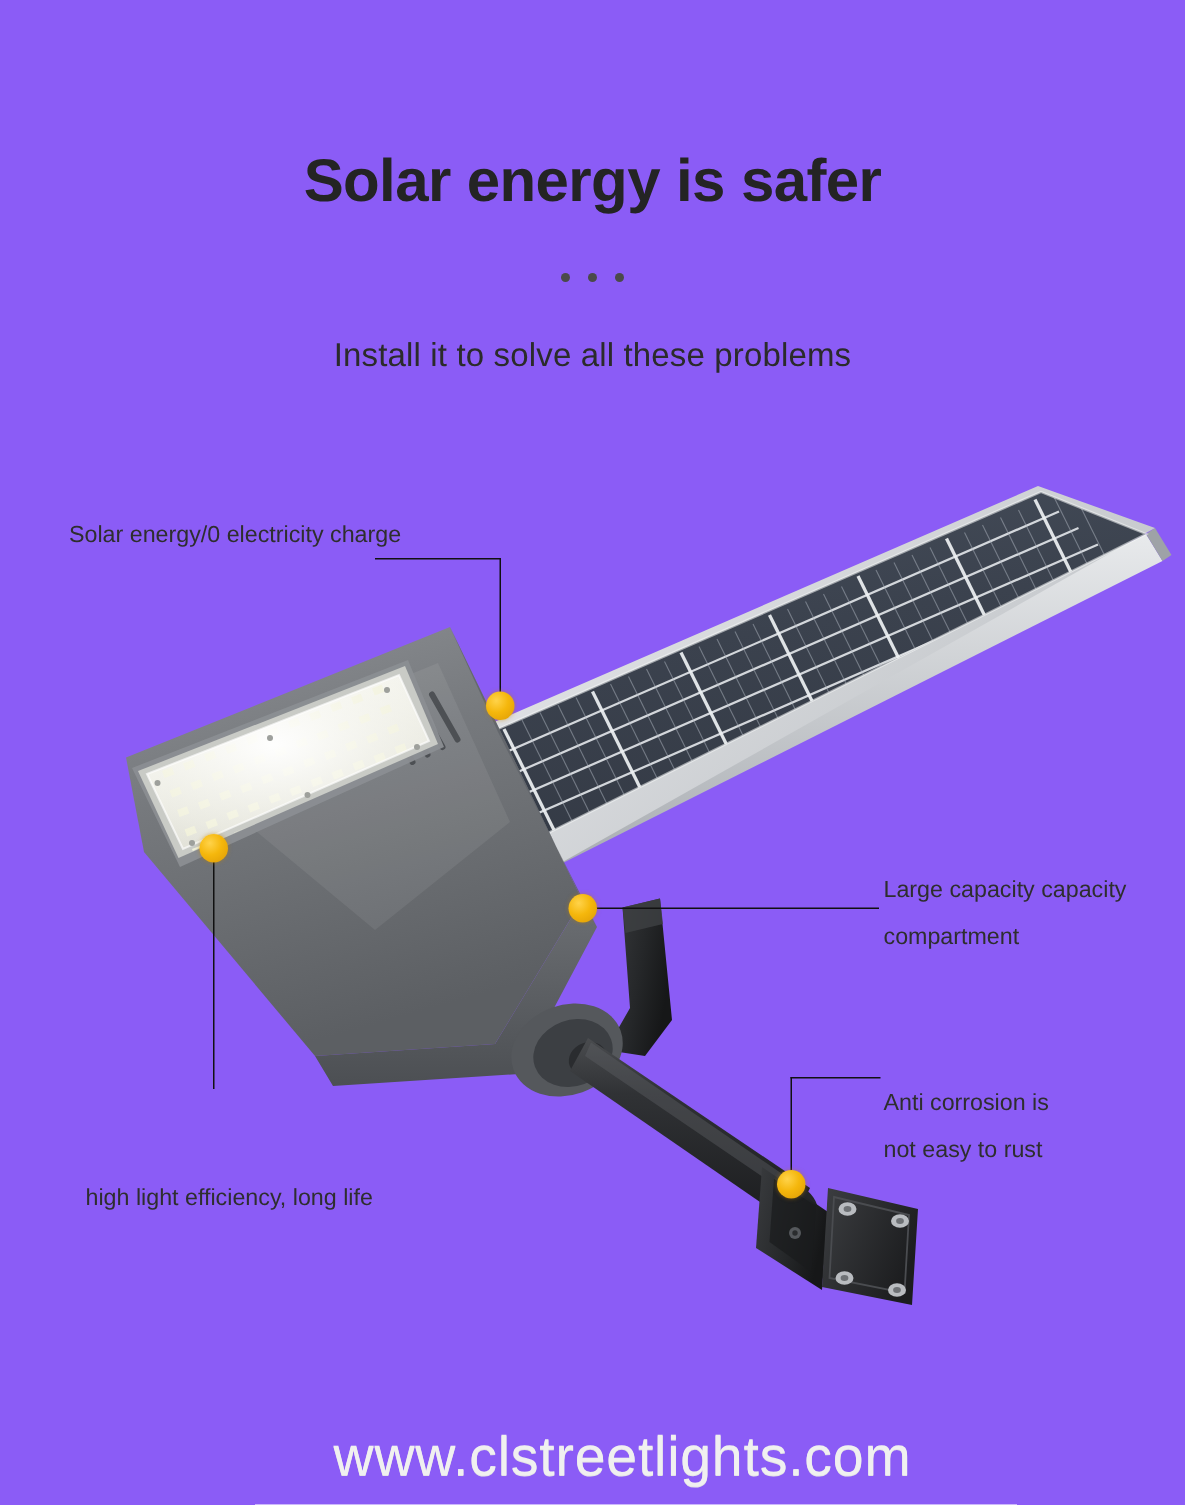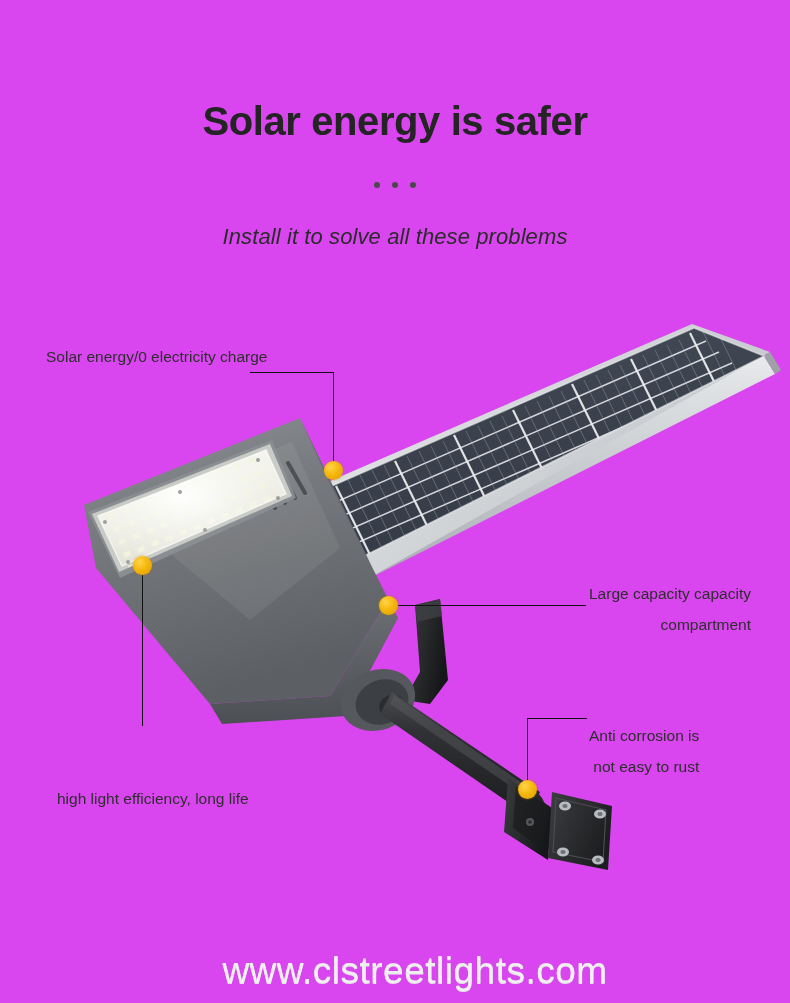--- a/index.html
+++ b/index.html
@@ -10,21 +10,21 @@
     height: 1003px;
     background: #ffffff;
     font-family: "Liberation Sans", "DejaVu Sans", sans-serif;
     overflow: hidden;
   }
 
   #page {
     position: relative;
     width: 790px;
     height: 1003px;
-    background: #d946ef;
+    background: #8b5cf6;
   }
 
   
   .headline {
     position: absolute;
     left: 0; top: 98px;
     width: 790px;
     text-align: center;
     font-size: 40px;
     font-weight: 700;
@@ -50,33 +50,32 @@
 
   .subhead {
     position: absolute;
     left: 0; top: 224px;
     width: 790px;
     text-align: center;
     font-size: 22px;
     font-weight: 400;
     color: #2b2b2b;
     letter-spacing: 0.1px;
-    font-style: italic;
   }
 
   
   .callout {
     position: absolute;
     font-size: 15.5px;
     font-weight: 400;
     color: #2e2e2e;
     line-height: 2.0;
     white-space: nowrap;
   }
-  .callout .ln { display: block; text-align: right; }
+  .callout .ln { display: block; }
 
   #callout-solar      { left: 46px;  top: 341px; }
   #callout-battery    { left: 589px; top: 578px; }
   #callout-anti       { left: 589px; top: 690px; margin-top: 30px; }
   #callout-led        { left: 57px;  top: 783px; }
 
   
   .lead {
     position: absolute;
     background: #111111;

